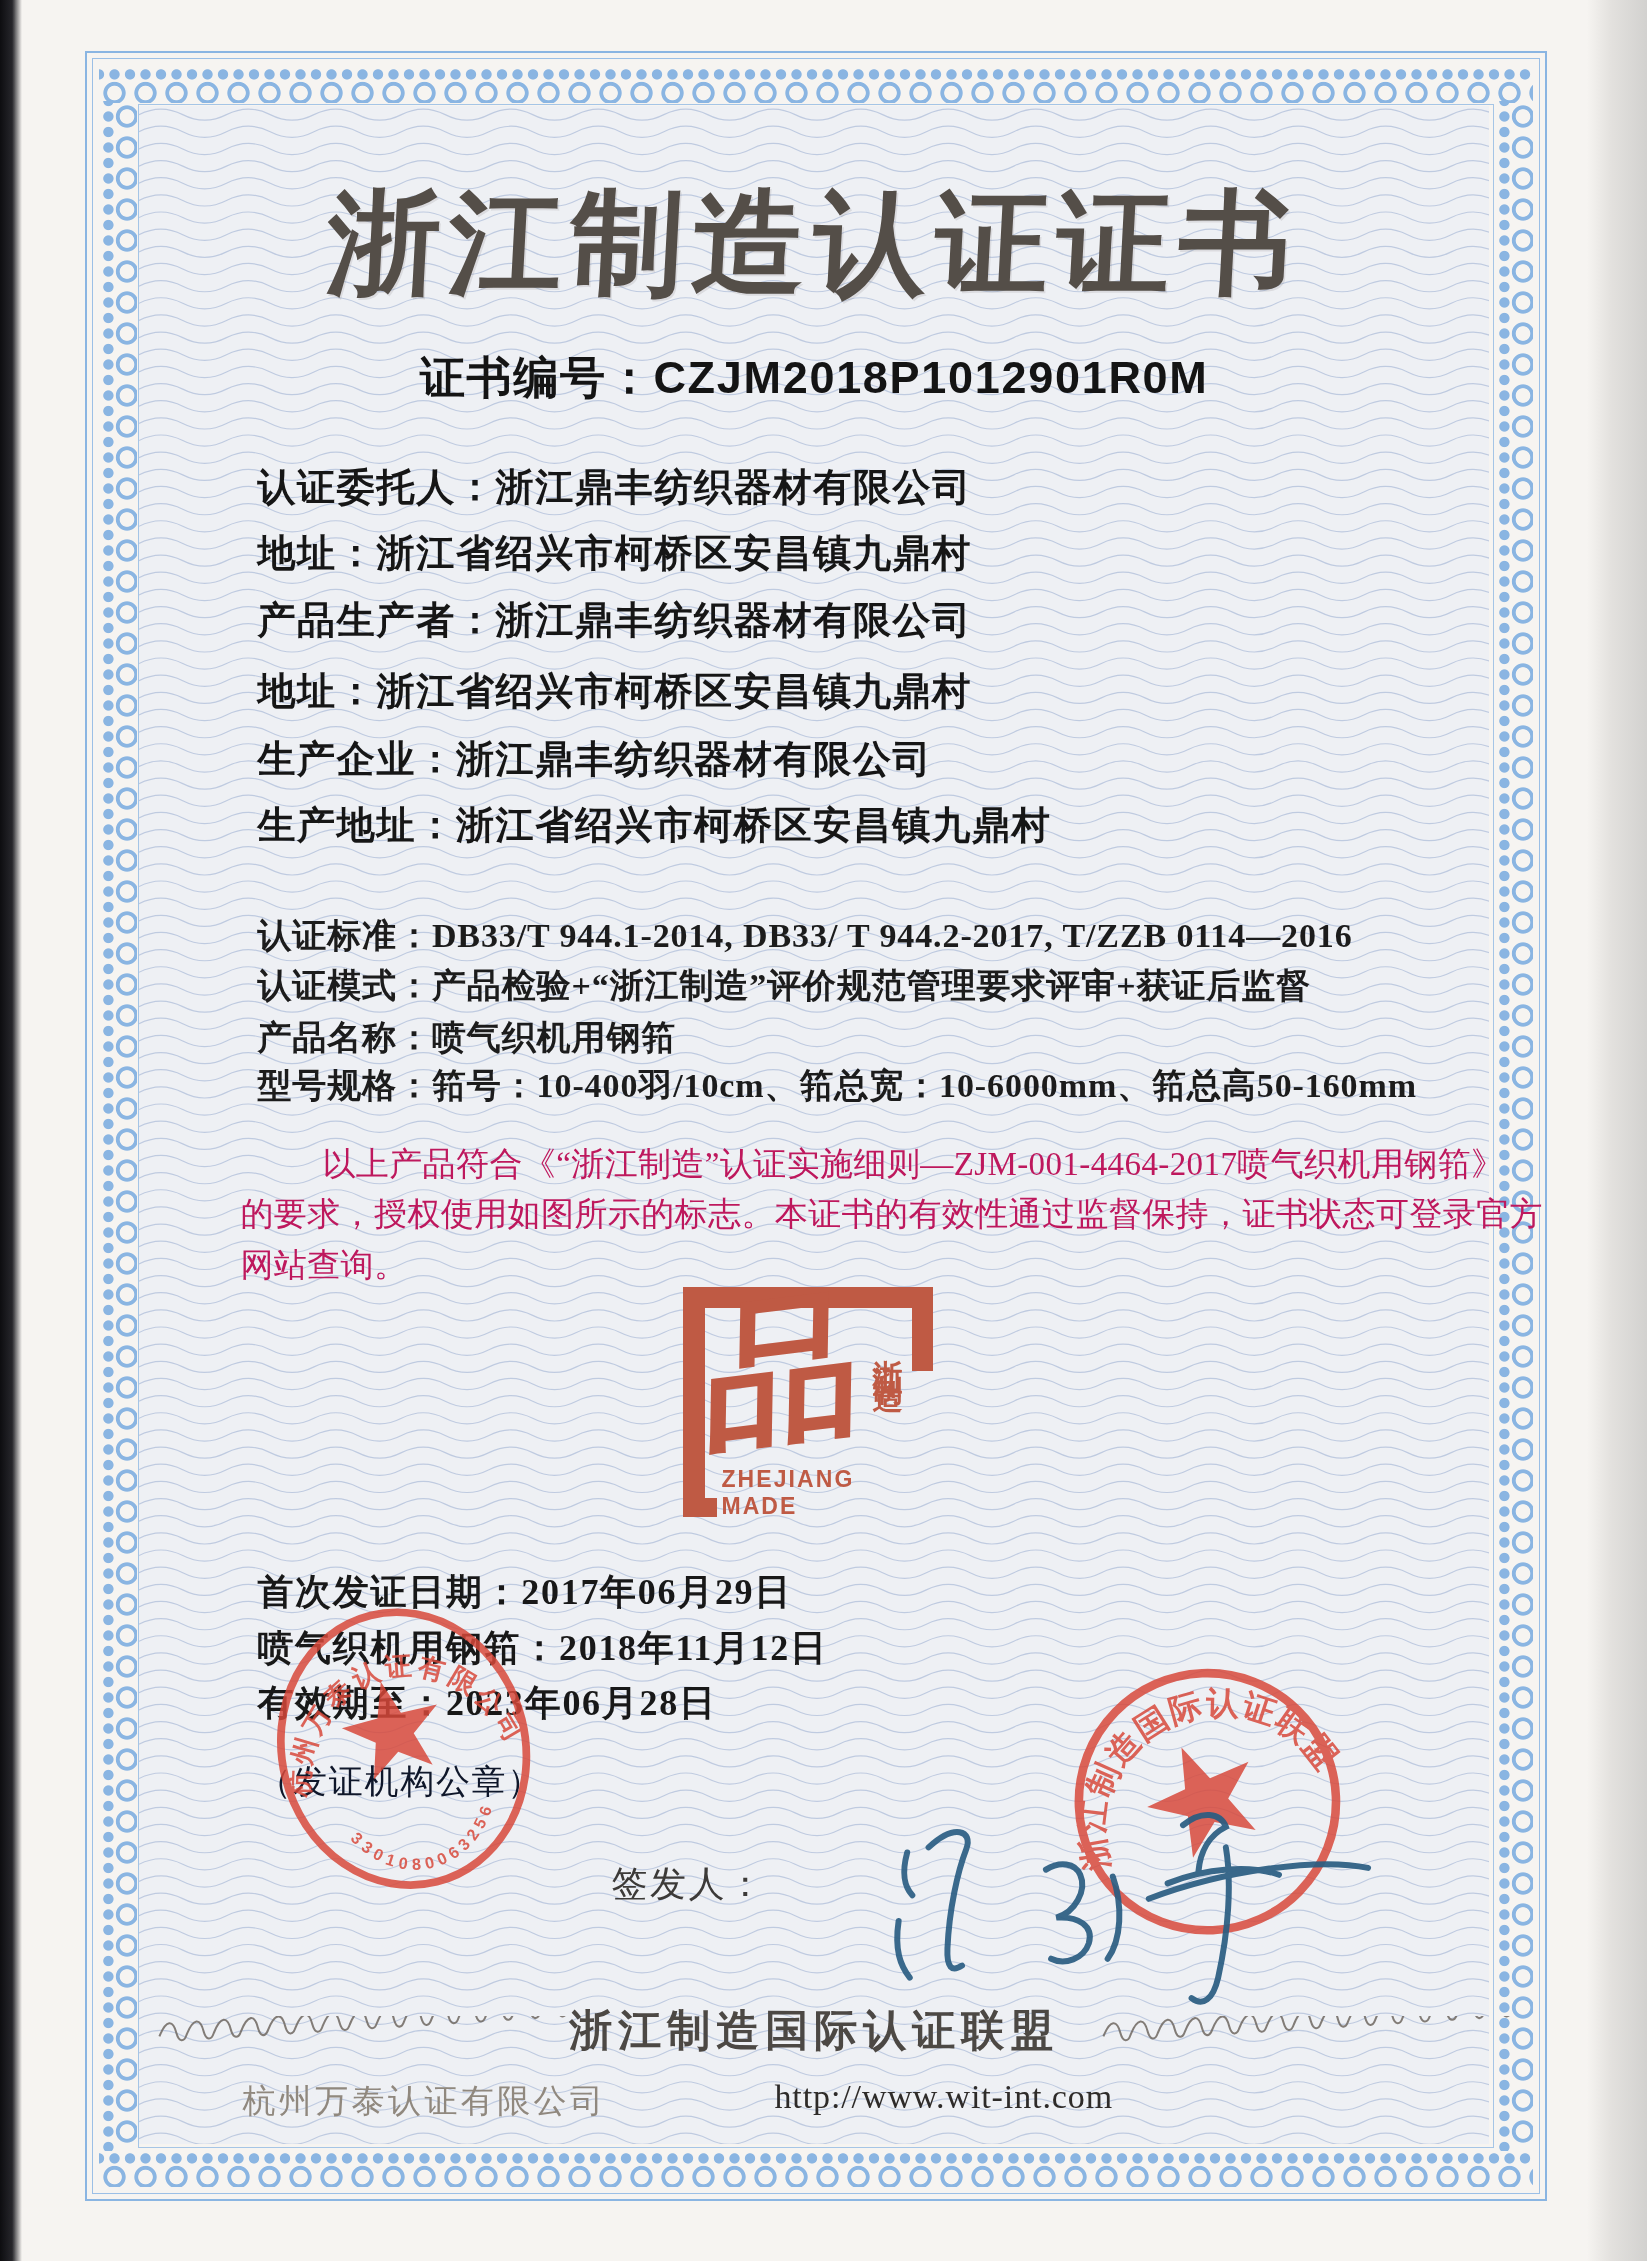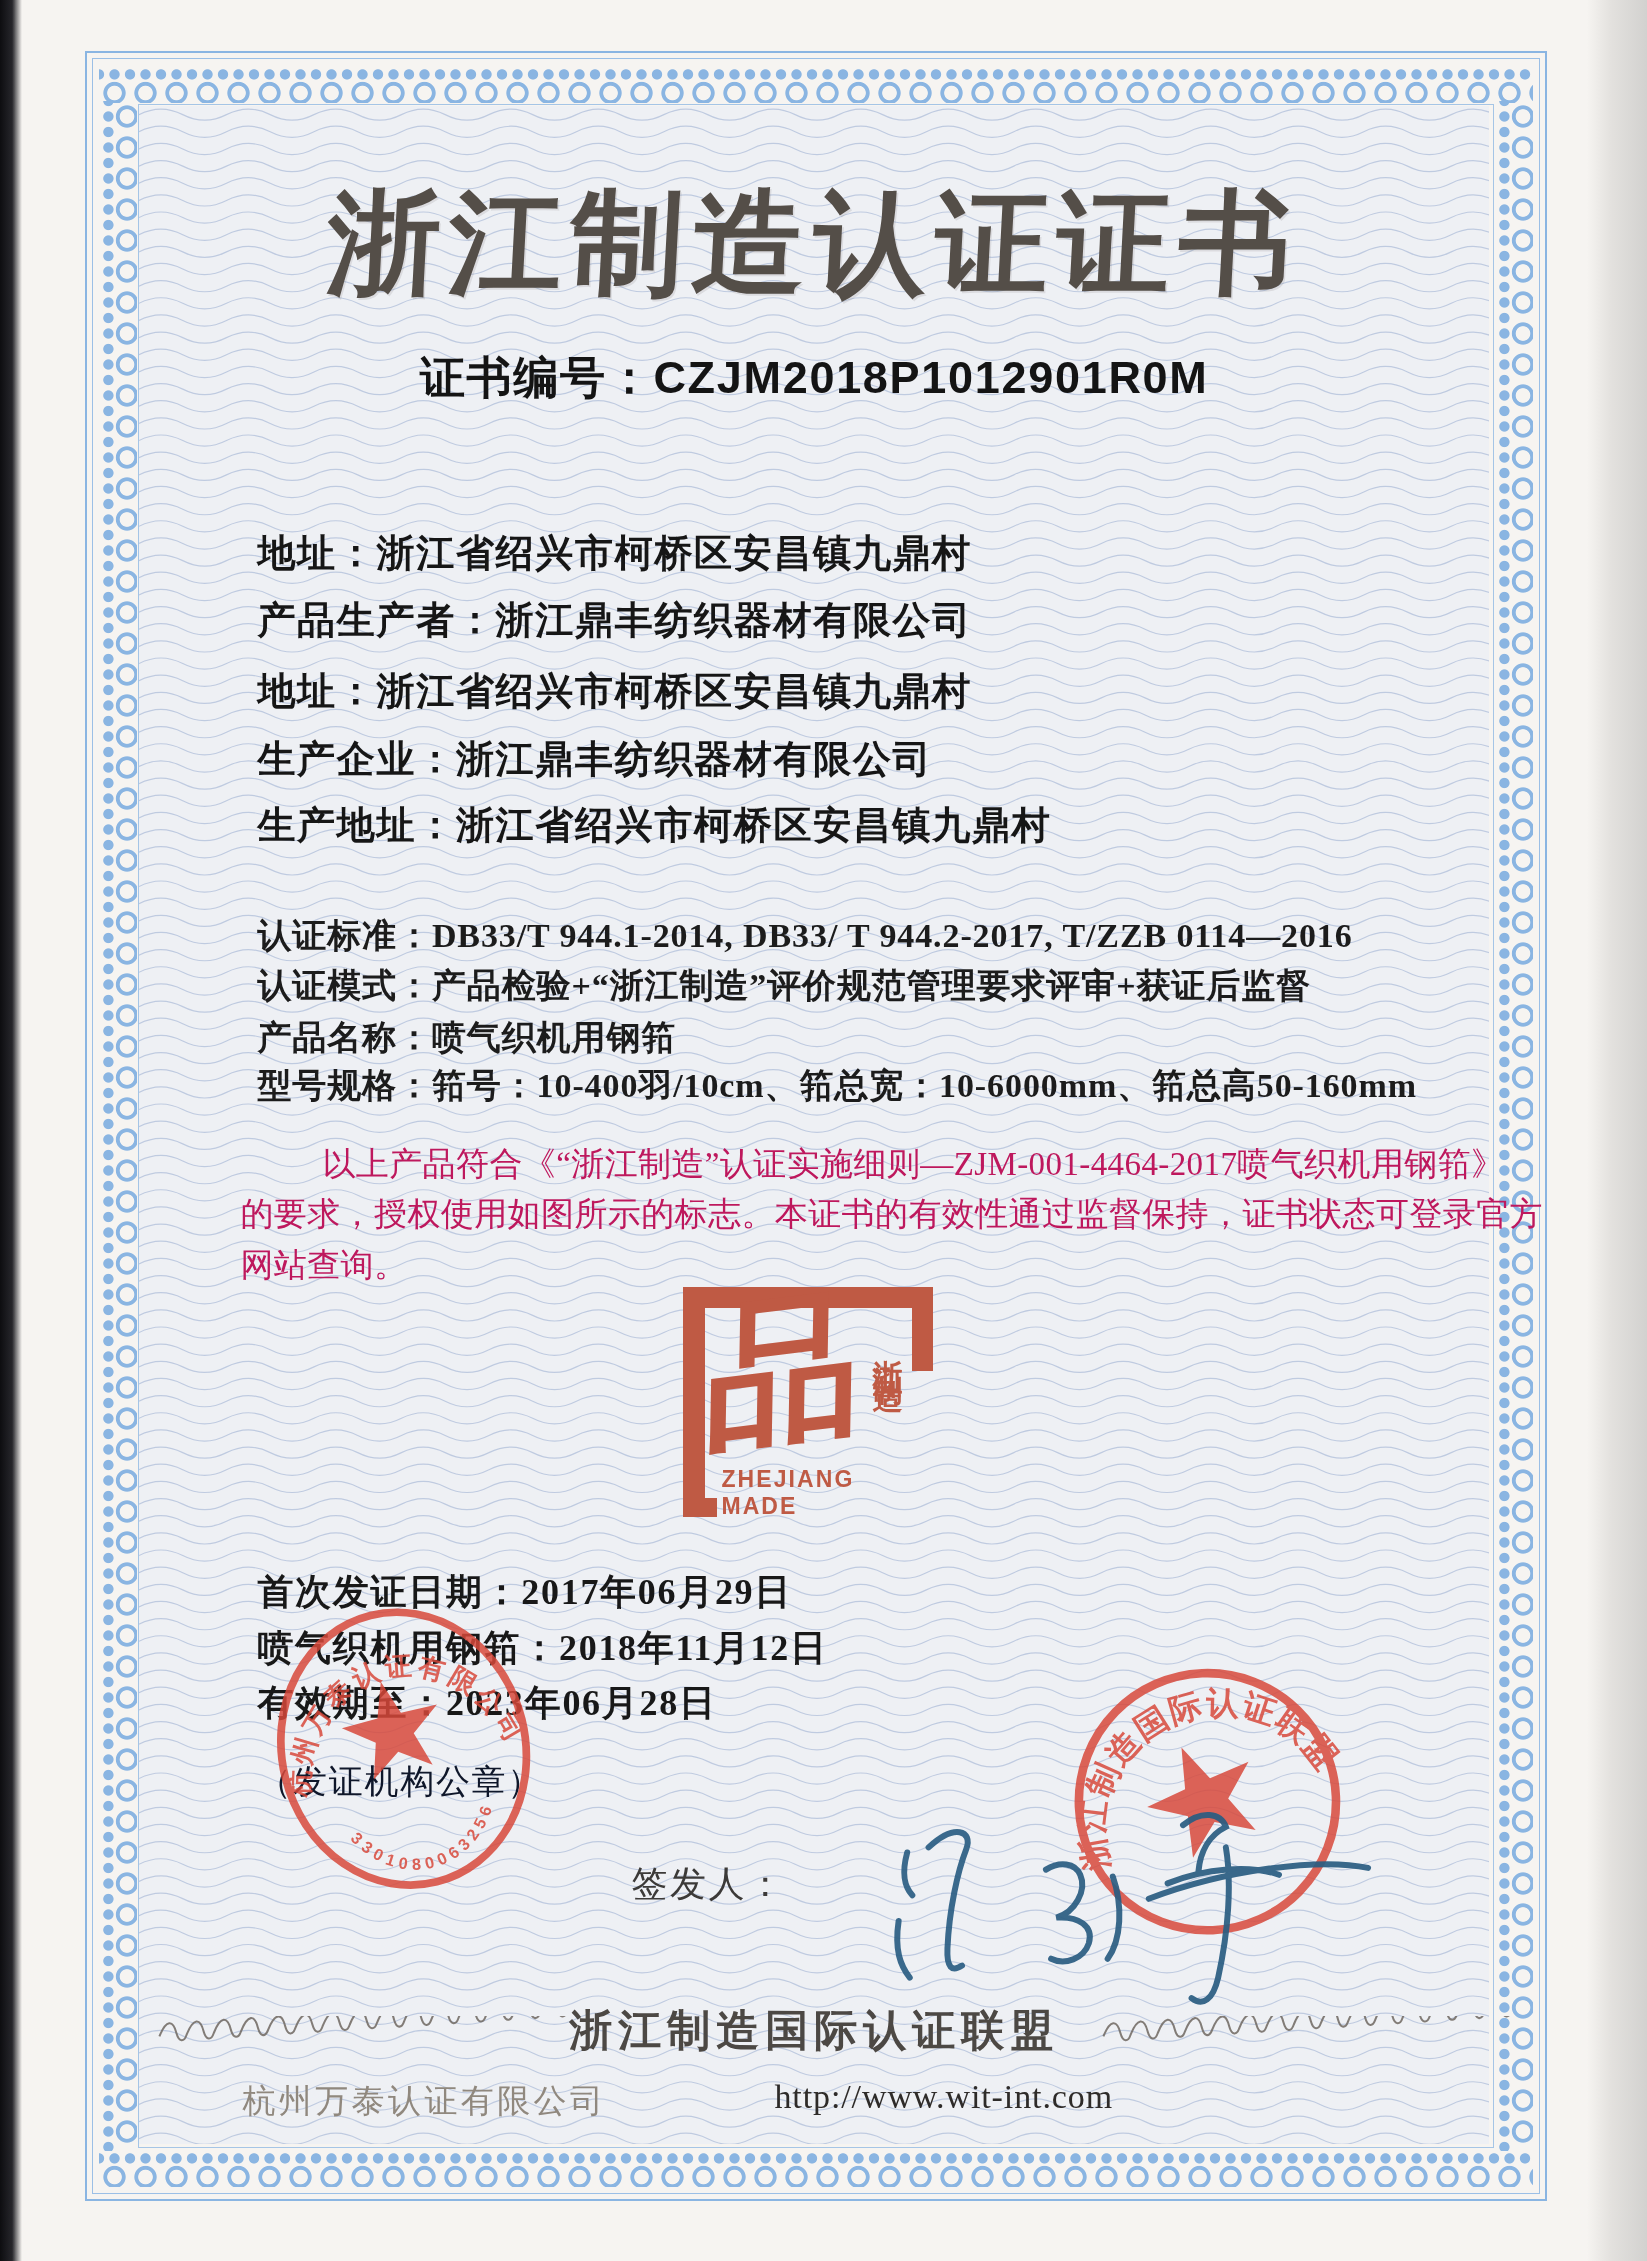--- a/index.html
+++ b/index.html
@@ -51,21 +51,21 @@
     transform:skewX(-3deg);text-shadow:1.7px 1.7px 0 rgba(84,78,72,.12);}
   .certno{left:0;width:100%;text-align:center;top:348px;
     font-family:"Liberation Sans","DejaVu Sans",sans-serif;
     font-size:45px;font-weight:700;color:#141414;letter-spacing:1.7px;}
   .party{left:242px;font-family:"Liberation Sans","DejaVu Sans",sans-serif;
     font-size:38px;font-weight:700;color:#161616;letter-spacing:1.7px;}
   .spec{left:242px;font-size:34px;font-weight:600;color:#1c1c1c;letter-spacing:0.9px;margin-top:11px;}
   .stmt{font-size:33px;font-weight:500;color:#be185d;letter-spacing:0.4px;}
   .dateline{left:242px;font-size:36px;font-weight:600;color:#181818;letter-spacing:1.7px;}
   .sealnote{left:242px;top:1759px;font-size:34px;font-weight:500;color:#0f172a;letter-spacing:1.7px;}
-  .signer{left:616px;top:1860px;font-size:36px;font-weight:500;color:#3c3a38;letter-spacing:2.6px;}
+  .signer{left:596px;top:1860px;font-size:36px;font-weight:500;color:#3c3a38;letter-spacing:2.6px;}
   .heading{left:0;width:100%;text-align:center;top:2002px;
     font-family:"Liberation Sans","DejaVu Sans",sans-serif;
     font-size:43px;font-weight:700;color:#4c4844;letter-spacing:6px;}
   .footer-co{left:227px;top:2079px;font-size:33px;color:#90887e;letter-spacing:3.4px;}
   .footer-url{left:759px;top:2078px;font-size:34px;color:#2e2b29;letter-spacing:0.9px;}
 
   
   .logo{position:absolute;left:668px;top:1287px;width:250px;height:230px;z-index:3;}
   .logo .bar{position:absolute;background:#bf5a44;}
   .logo .bar-left{left:0;top:0;width:21.4px;height:100%;}
@@ -225,20 +225,21 @@
       <div class="band band-left"></div>
       <div class="band band-right"></div>
     </div>
 
     <div class="abs title">浙江制造认证证书</div>
 
     <div class="abs certno">
       <span>证书编号：</span><span>CZJM2018P1012901R0M</span>
     </div>
 
+    <div class="abs party" style="top:462px"><span>认证委托人：</span><span>浙江鼎丰纺织器材有限公司</span></div>
     <div class="abs party" style="top:528px"><span>地址：</span><span>浙江省绍兴市柯桥区安昌镇九鼎村</span></div>
     <div class="abs party" style="top:595px"><span>产品生产者：</span><span>浙江鼎丰纺织器材有限公司</span></div>
     <div class="abs party" style="top:666px"><span>地址：</span><span>浙江省绍兴市柯桥区安昌镇九鼎村</span></div>
     <div class="abs party" style="top:734px"><span>生产企业：</span><span>浙江鼎丰纺织器材有限公司</span></div>
     <div class="abs party" style="top:800px"><span>生产地址：</span><span>浙江省绍兴市柯桥区安昌镇九鼎村</span></div>
 
     <div class="abs spec" style="top:902px"><span>认证标准：</span><span>DB33/T 944.1-2014, DB33/ T 944.2-2017, T/ZZB 0114—2016</span></div>
     <div class="abs spec" style="top:1004px"><span>产品名称：</span><span>喷气织机用钢筘</span></div>
     <div class="abs spec" style="top:952px"><span>认证模式：</span><span>产品检验+“浙江制造”评价规范管理要求评审+获证后监督</span></div>
     <div class="abs spec" style="top:1052px"><span>型号规格：</span><span>筘号：10-400羽/10cm、筘总宽：10-6000mm、筘总高50-160mm</span></div>

